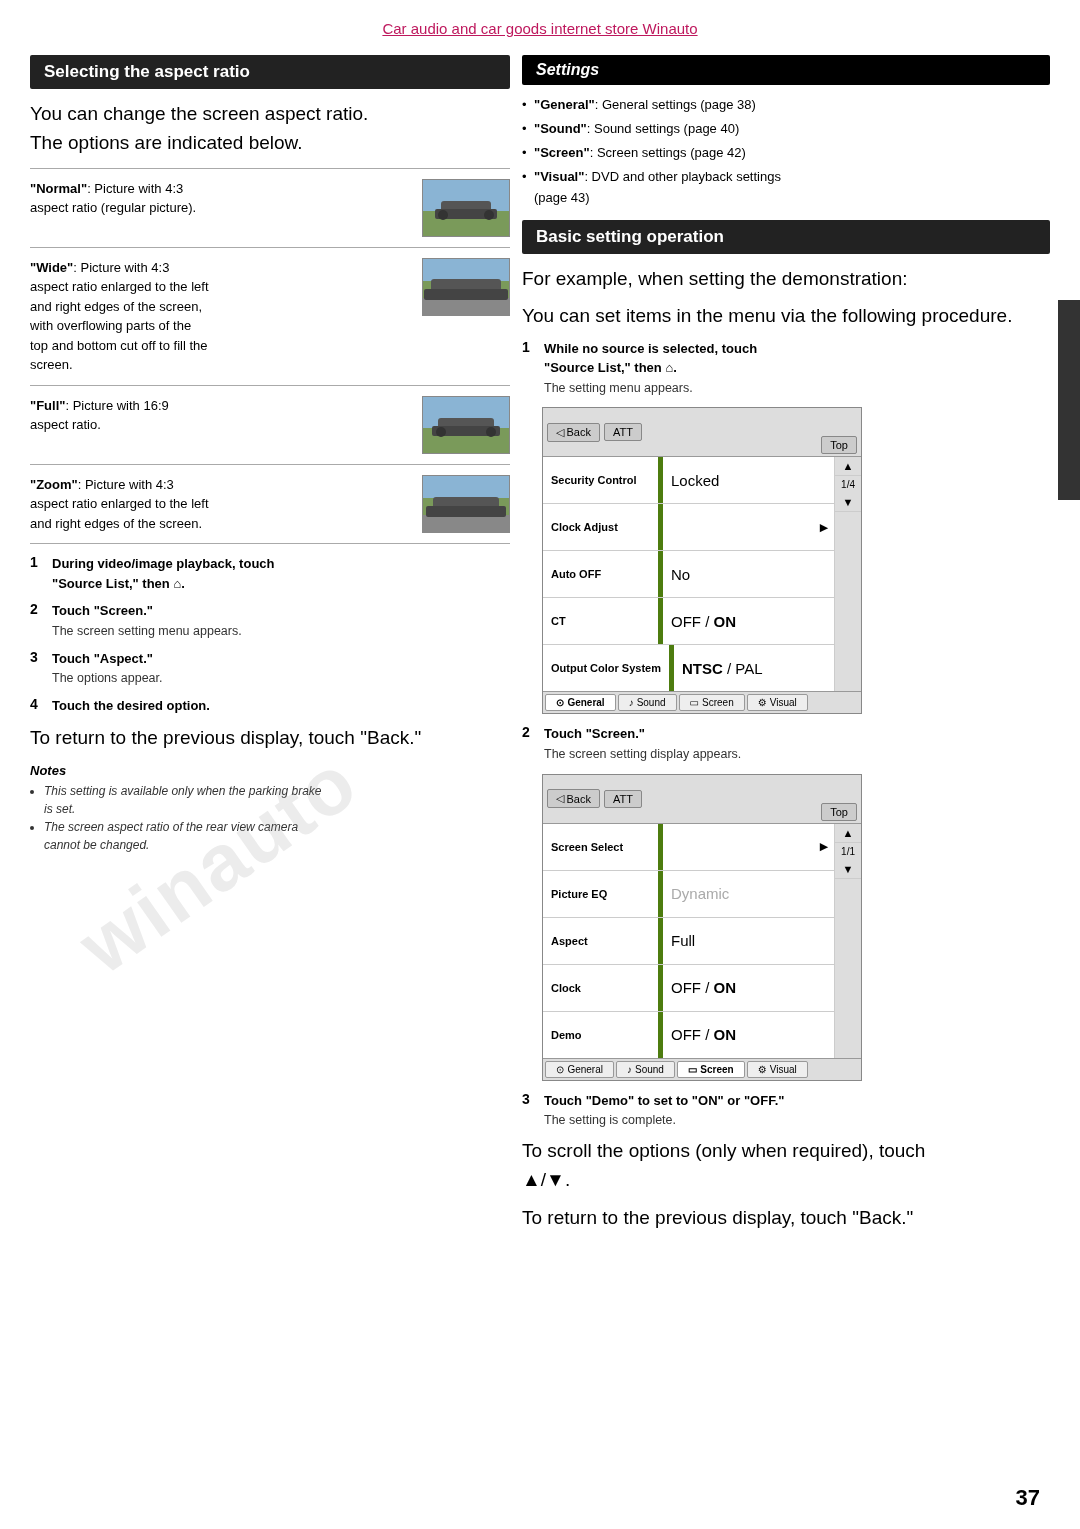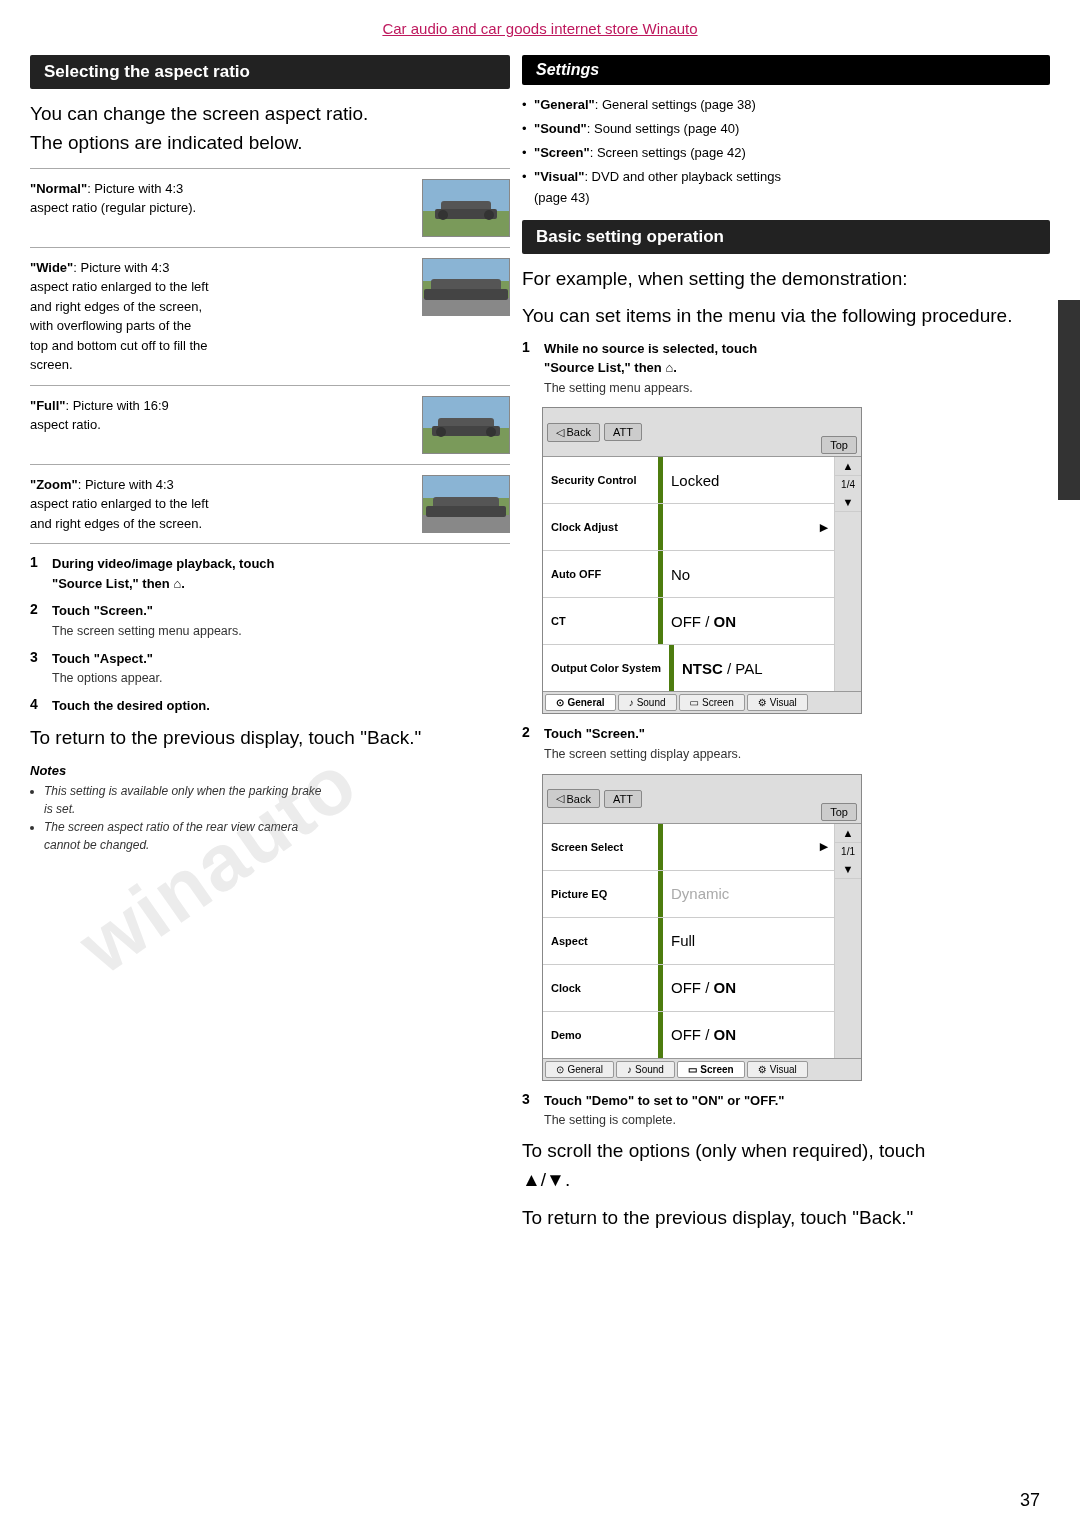--- a/index.html
+++ b/index.html
@@ -275,22 +275,22 @@
       font-weight: bold;
       pointer-events: none;
       white-space: nowrap;
       z-index: 100;
       letter-spacing: 2px;
     }
     .page-number {
       position: absolute;
       bottom: 18px;
       right: 40px;
-      font-size: 18px;
-      font-weight: normal;
+      font-size: 22px;
+      font-weight: bold;
     }
     .step-sub { font-size: 12.5px; margin-top: 2px; color: #333; }
     .right-sidebar-bar {
       position: absolute;
       right: 0;
       top: 300px;
       width: 22px;
       height: 200px;
       background: #333;
     }

